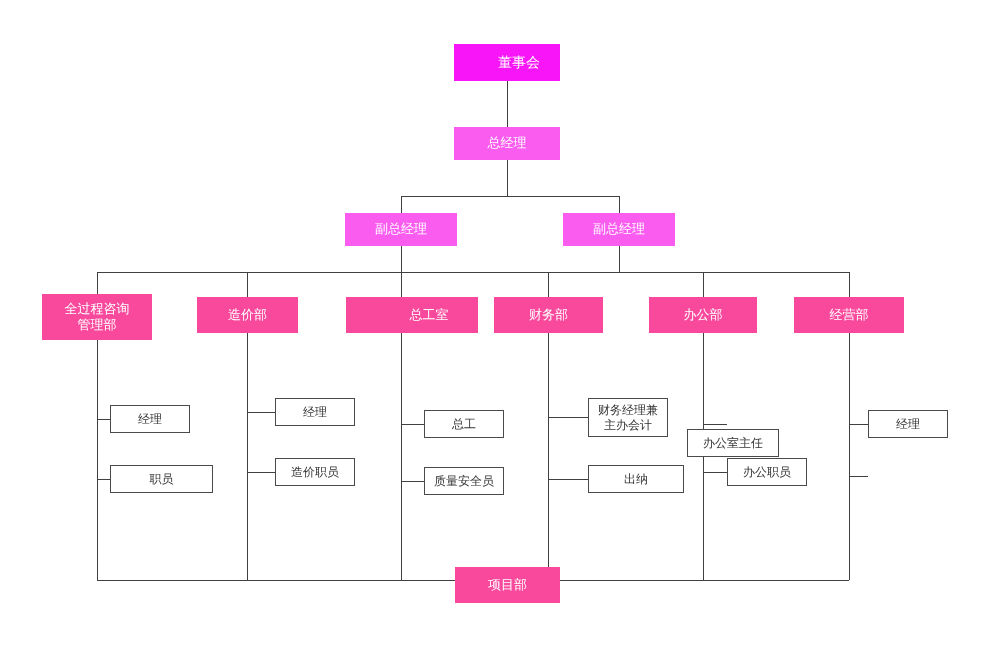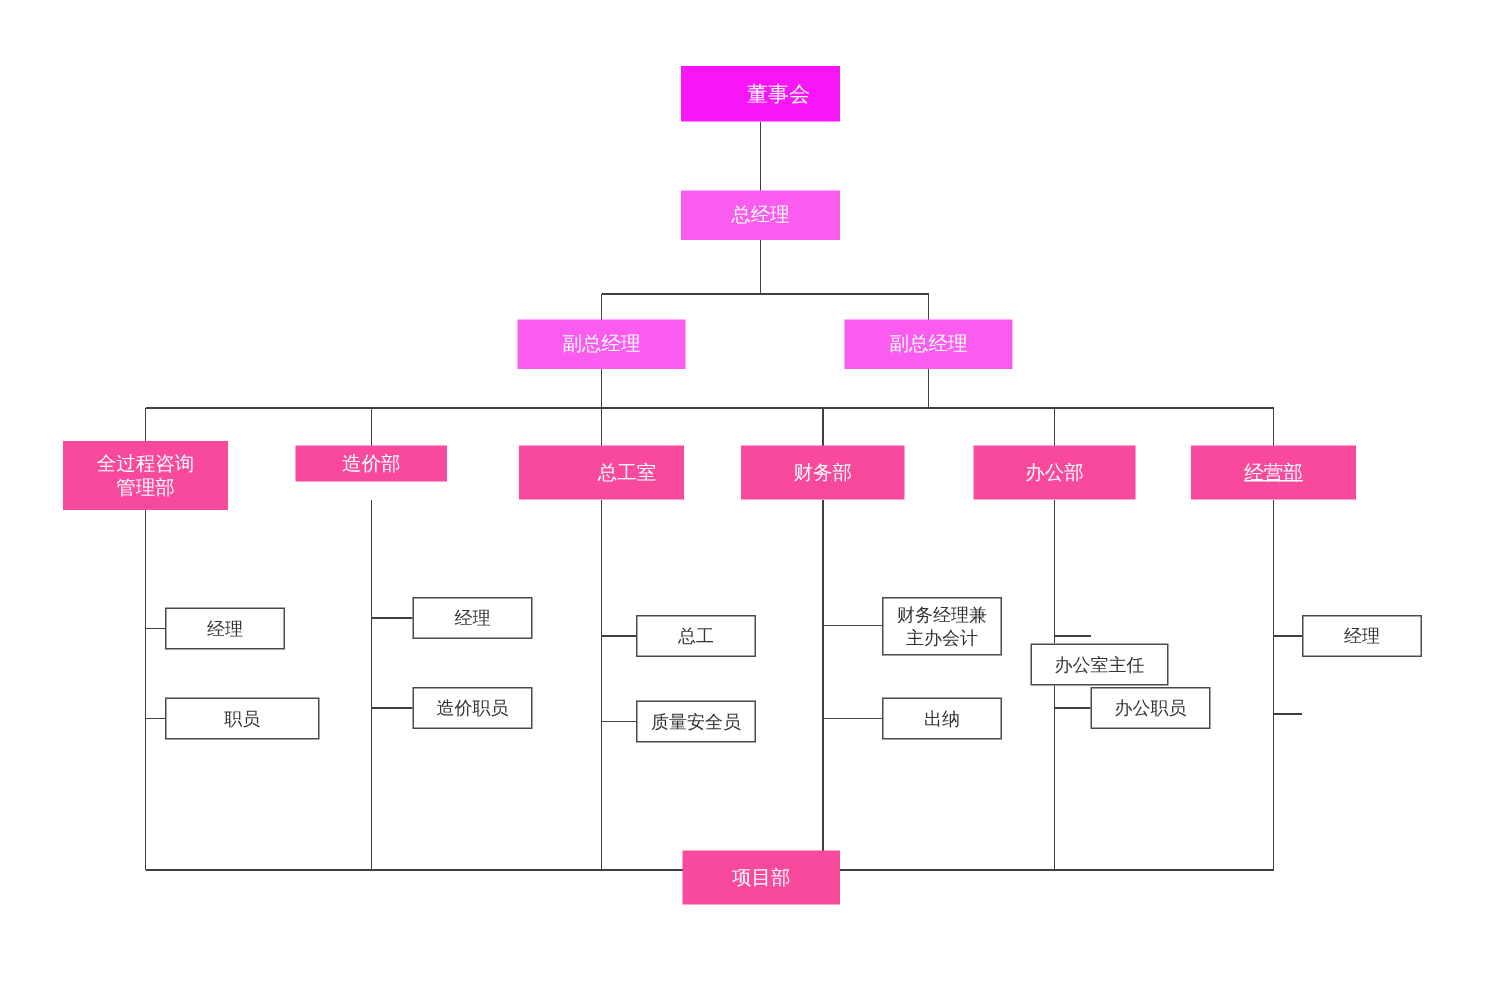--- a/index.html
+++ b/index.html
@@ -97,38 +97,38 @@
 
   <div class="node lv-board" style="left:454px; top:44px; width:106px; height:37px;">董事会</div>
 
   <div class="node lv-manager" style="left:454px; top:127px; width:106px; height:33px;">总经理</div>
 
   <div class="node lv-manager" style="left:345px; top:213px; width:112px; height:33px;">副总经理</div>
   <div class="node lv-manager" style="left:563px; top:213px; width:112px; height:33px;">副总经理</div>
 
   <div class="node lv-dept" style="left:42px; top:294px; width:110px; height:46px;">全过程咨询
 管理部</div>
-  <div class="node lv-dept" style="left:197px; top:297px; width:101px; height:24px;">造价部</div>
-  <div class="node lv-dept" style="left:346px; top:297px; width:110px; height:36px;padding-left:34px;">总工室</div>
+  <div class="node lv-dept" style="left:197px; top:297px; width:101px; height:36px;">造价部</div>
+  <div class="node lv-dept" style="left:346px; top:297px; width:132px; height:36px;padding-left:34px;">总工室</div>
   <div class="node lv-dept" style="left:494px; top:297px; width:109px; height:36px;">财务部</div>
   <div class="node lv-dept" style="left:649px; top:297px; width:108px; height:36px;">办公部</div>
-  <div class="node lv-dept" style="left:794px; top:297px; width:110px; height:36px;text-decoration:underline;">经营部</div>
+  <div class="node lv-dept" style="left:794px; top:297px; width:110px; height:36px;">经营部</div>
 
   <div class="node lv-sub" style="left:110px; top:405px; width:80px; height:28px;">经理</div>
   <div class="node lv-sub" style="left:110px; top:465px; width:103px; height:28px;">职员</div>
 
   <div class="node lv-sub" style="left:275px; top:398px; width:80px; height:28px;">经理</div>
   <div class="node lv-sub" style="left:275px; top:458px; width:80px; height:28px;">造价职员</div>
 
   <div class="node lv-sub" style="left:424px; top:410px; width:80px; height:28px;">总工</div>
   <div class="node lv-sub" style="left:424px; top:467px; width:80px; height:28px;">质量安全员</div>
 
   <div class="node lv-sub" style="left:588px; top:398px; width:80px; height:39px;">财务经理兼
 主办会计</div>
-  <div class="node lv-sub" style="left:588px; top:465px; width:80px; height:28px;">出纳</div>
+  <div class="node lv-sub" style="left:588px; top:465px; width:96px; height:28px;">出纳</div>
 
   <div class="node lv-sub" style="left:687px; top:410px; width:92px; height:28px;margin-top:19px;">办公室主任</div>
   <div class="node lv-sub" style="left:727px; top:458px; width:80px; height:28px;">办公职员</div>
 
   <div class="node lv-sub" style="left:868px; top:410px; width:80px; height:28px;">经理</div>
 
   <div class="node lv-bottom" style="left:455px; top:567px; width:105px; height:36px;">项目部</div>
 
 </div>
 

